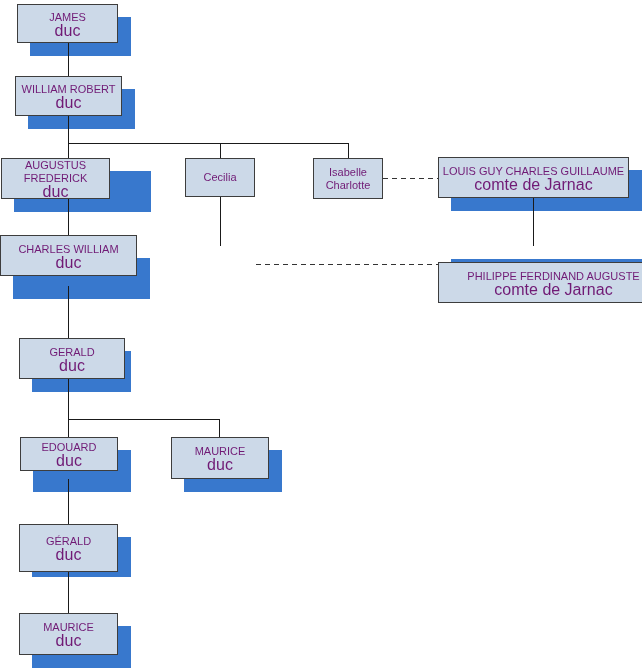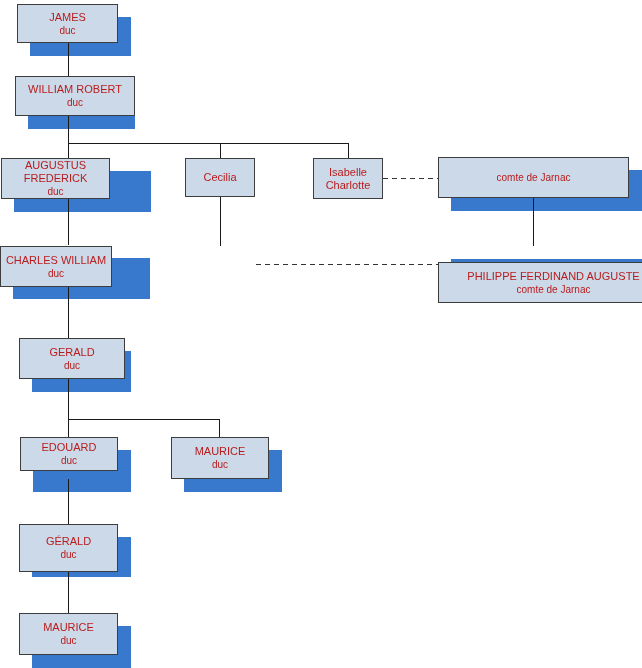--- a/index.html
+++ b/index.html
@@ -15,25 +15,25 @@
     position: absolute;
     box-sizing: border-box;
     background: #ccd9e8;
     border: 1.5px solid #3d3d3d;
     display: flex;
     flex-direction: column;
     align-items: center;
     justify-content: center;
     text-align: center;
     z-index: 3;
-    color: #b91c1c;
+    color: #701a75;
     row-gap: 1px;
   }
   .nm { font-size: 11px; line-height: 13px; }
-  .tt { font-size: 10px; line-height: 12px; }
+  .tt { font-size: 16px; line-height: 12px; }
   .shadow {
     position: absolute;
     background: #3878cd;
     z-index: 1;
   }
   .line {
     position: absolute;
     background: #1a1a1a;
     z-index: 2;
   }
@@ -78,43 +78,44 @@
   <div class="line vline" style="left:68px;top:479px;height:45px"></div>
   <div class="line vline" style="left:68px;top:564px;height:49px"></div>
   <div class="dline" style="left:383px;top:178px;width:55px"></div>
   <div class="dline" style="left:256px;top:264px;width:182px"></div>
 
   <div class="node" style="left:17px;top:4px;width:101px;height:39px">
     <div class="nm">JAMES</div>
     <div class="tt">duc</div>
   </div>
 
-  <div class="node" style="left:15px;top:76px;width:120px;height:40px">
+  <div class="node" style="left:15px;top:76px;width:107px;height:40px">
     <div class="nm">WILLIAM ROBERT</div>
     <div class="tt">duc</div>
   </div>
 
   <div class="node" style="left:1px;top:158px;width:109px;height:41px">
     <div class="nm">AUGUSTUS FREDERICK</div>
     <div class="tt">duc</div>
   </div>
 
   <div class="node" style="left:185px;top:158px;width:70px;height:39px">
     <div class="nm">Cecilia</div>
   </div>
 
   <div class="node" style="left:313px;top:158px;width:70px;height:41px">
     <div class="nm">Isabelle Charlotte</div>
   </div>
 
   <div class="node" style="left:438px;top:157px;width:191px;height:41px">
+    <div class="nm">LOUIS GUY CHARLES GUILLAUME</div>
     <div class="tt">comte de Jarnac</div>
   </div>
 
-  <div class="node" style="left:0px;top:246px;width:112px;height:41px">
+  <div class="node" style="left:0px;top:235px;width:137px;height:41px">
     <div class="nm">CHARLES WILLIAM</div>
     <div class="tt">duc</div>
   </div>
 
 
   <div class="node" style="left:438px;top:262px;width:231px;height:41px">
     <div class="nm">PHILIPPE FERDINAND AUGUSTE</div>
     <div class="tt">comte de Jarnac</div>
   </div>
 

